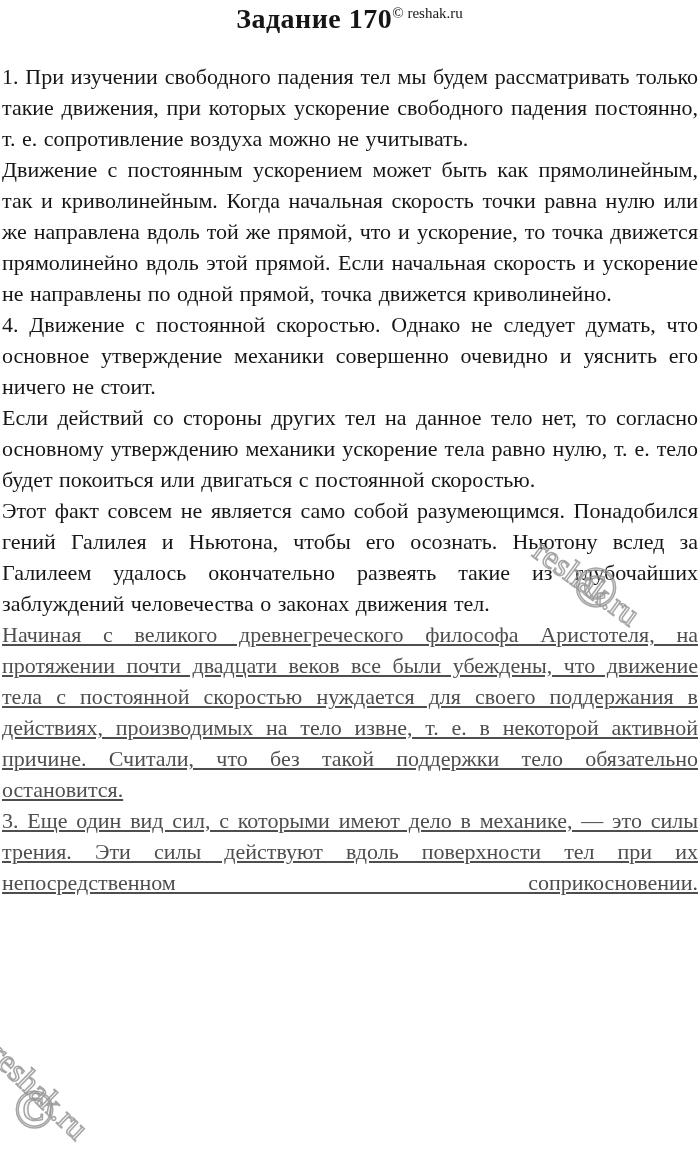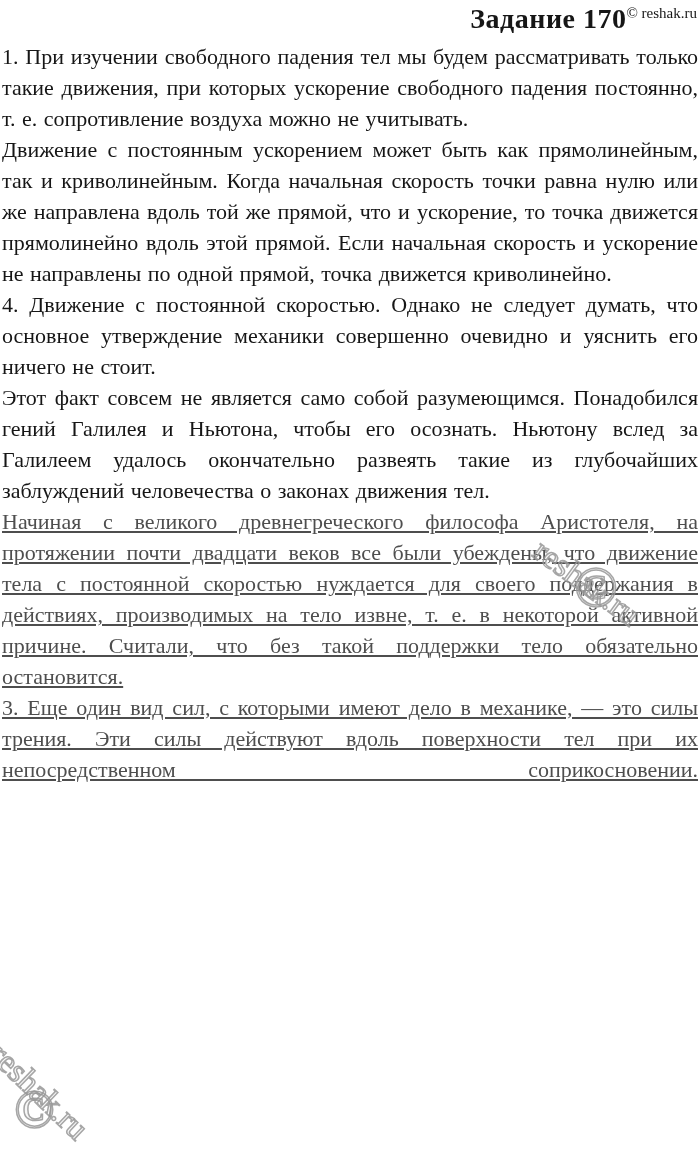--- a/index.html
+++ b/index.html
@@ -10,39 +10,40 @@
   body {
     width: 699px;
     height: 1163px;
     position: relative;
     overflow: hidden;
     font-family: "Liberation Serif", "DejaVu Serif", serif;
     color: var(--text-color, #161616);
   }
   .page-header {
     display: flex;
-    justify-content: flex-end;
+    justify-content: center;
     align-items: flex-start;
     padding: 3px 2px 0 2px;
     height: 41px;
     box-sizing: border-box;
   }
   .doc-title {
     font-weight: bold;
     font-size: 28px;
     line-height: 1.15;
     letter-spacing: 0.5px;
   }
   .copyright {
     font-size: 15px;
     line-height: 1.2;
     padding-top: 1px;
   }
   .content {
     padding: 0 1px 0 2px;
+    margin-top: 20px;
   }
   .content p {
     margin: 0;
     font-size: 22px;
     line-height: 31px;
     text-align: justify;
     word-spacing: 1px;
   }
   .content p.faded {
     color: var(--faded-color, #4e4e4e);
@@ -87,20 +88,21 @@
 <header class="page-header">
   <div class="doc-title">Задание 170</div>
   <div class="copyright">© reshak.ru</div>
 </header>
 
 <main class="content">
 
 <p>1. При изучении свободного падения тел мы будем рассматривать только такие движения, при которых ускорение свободного падения постоянно, т. е. сопротивление воздуха можно не учитывать.</p>
     <p>Движение с постоянным ускорением может быть как прямолинейным, так и криволинейным. Когда начальная скорость точки равна нулю или же направлена вдоль той же прямой, что и ускорение, то точка движется прямолинейно вдоль этой прямой. Если начальная скорость и ускорение не направлены по одной прямой, точка движется криволинейно.</p>
     <p>4. Движение с постоянной скоростью. Однако не следует думать, что основное утверждение механики совершенно очевидно и уяснить его ничего не стоит.</p>
+    <p>Если действий со стороны других тел на данное тело нет, то согласно основному утверждению механики ускорение тела равно нулю, т. е. тело будет покоиться или двигаться с постоянной скоростью.</p>
     <p>Этот факт совсем не является само собой разумеющимся. Понадобился гений Галилея и Ньютона, чтобы его осознать. Ньютону вслед за Галилеем удалось окончательно развеять такие из глубочайших заблуждений человечества о законах движения тел.</p>
     <p class="faded">Начиная с великого древнегреческого философа Аристотеля, на протяжении почти двадцати веков все были убеждены, что движение тела с постоянной скоростью нуждается для своего поддержания в действиях, производимых на тело извне, т. е. в некоторой активной причине. Считали, что без такой поддержки тело обязательно остановится.</p>
     <p class="faded">3. Еще один вид сил, с которыми имеют дело в механике, — это силы трения. Эти силы действуют вдоль поверхности тел при их непосредственном соприкосновении.</p>
   </main>
 
 <div class="wm wm1">
   <span class="wm-copy">©</span>
   <span class="wm-text">reshak.ru</span>
 </div>
 

